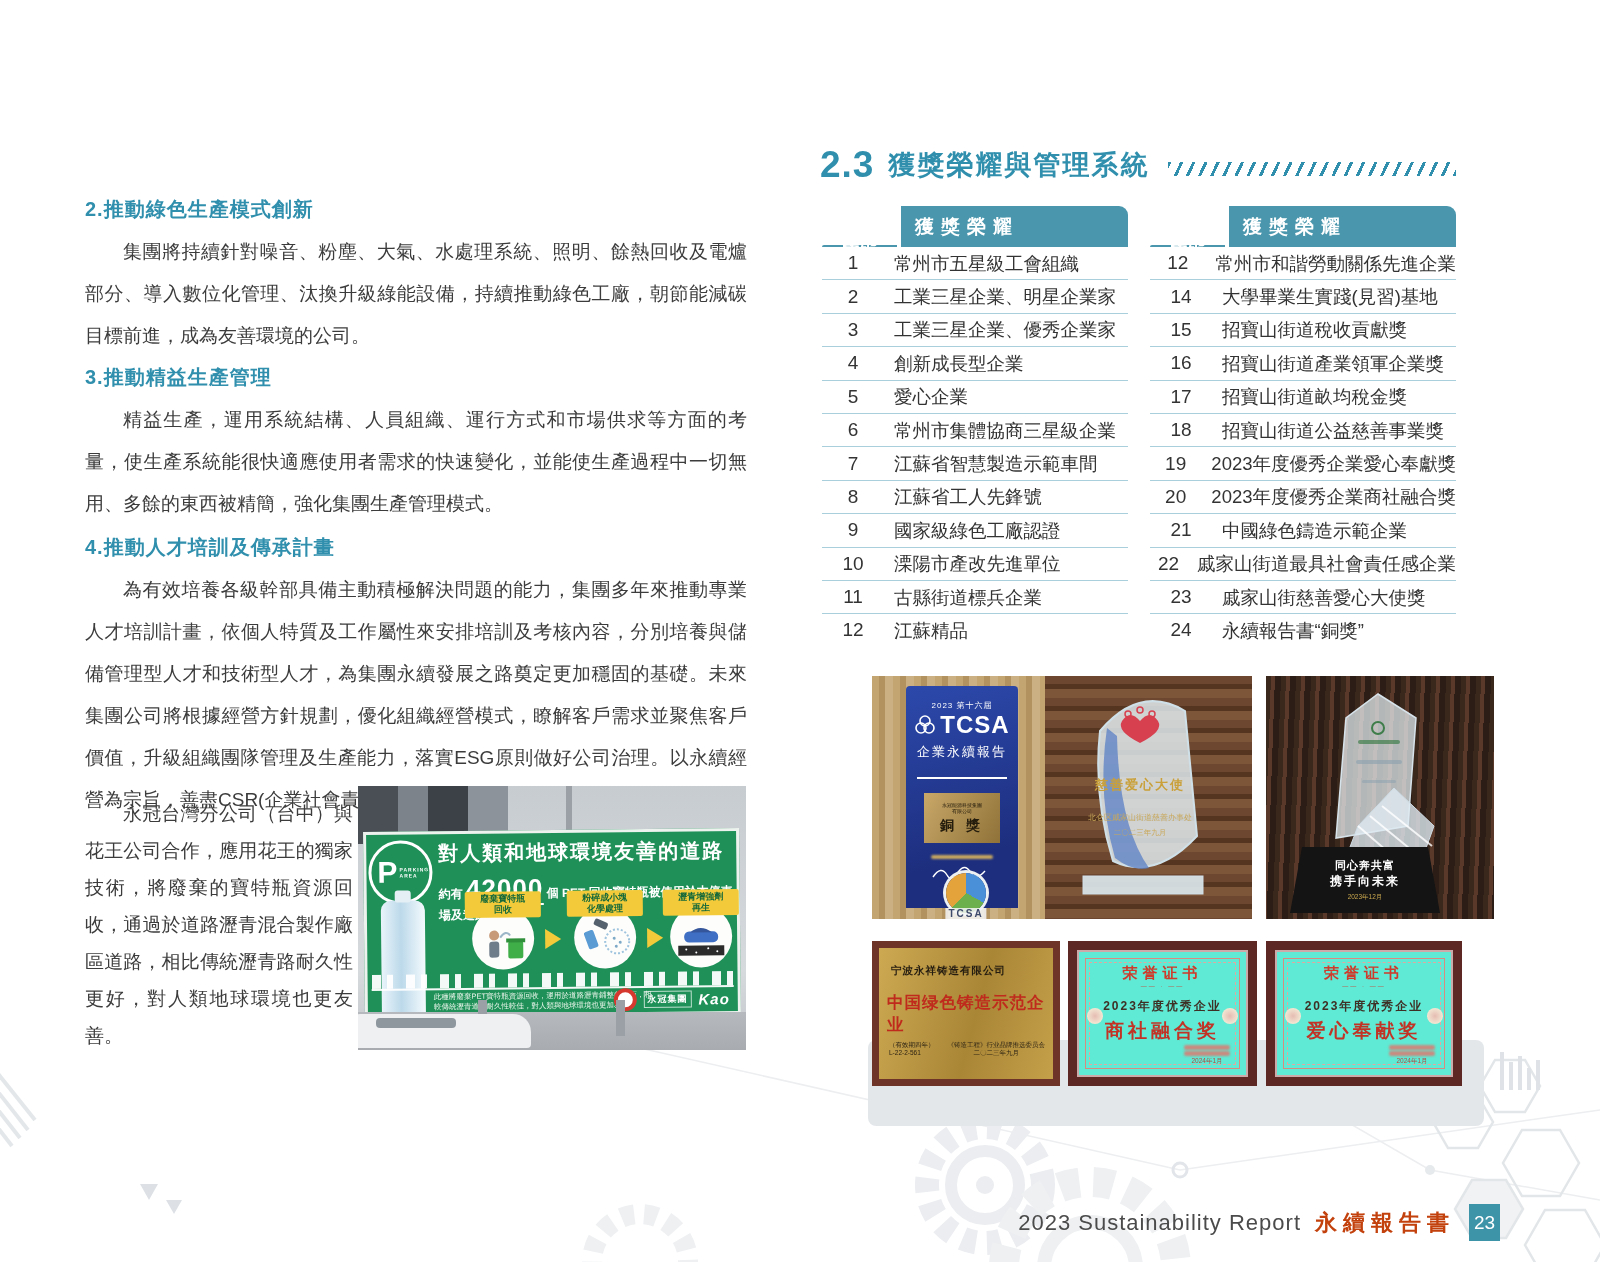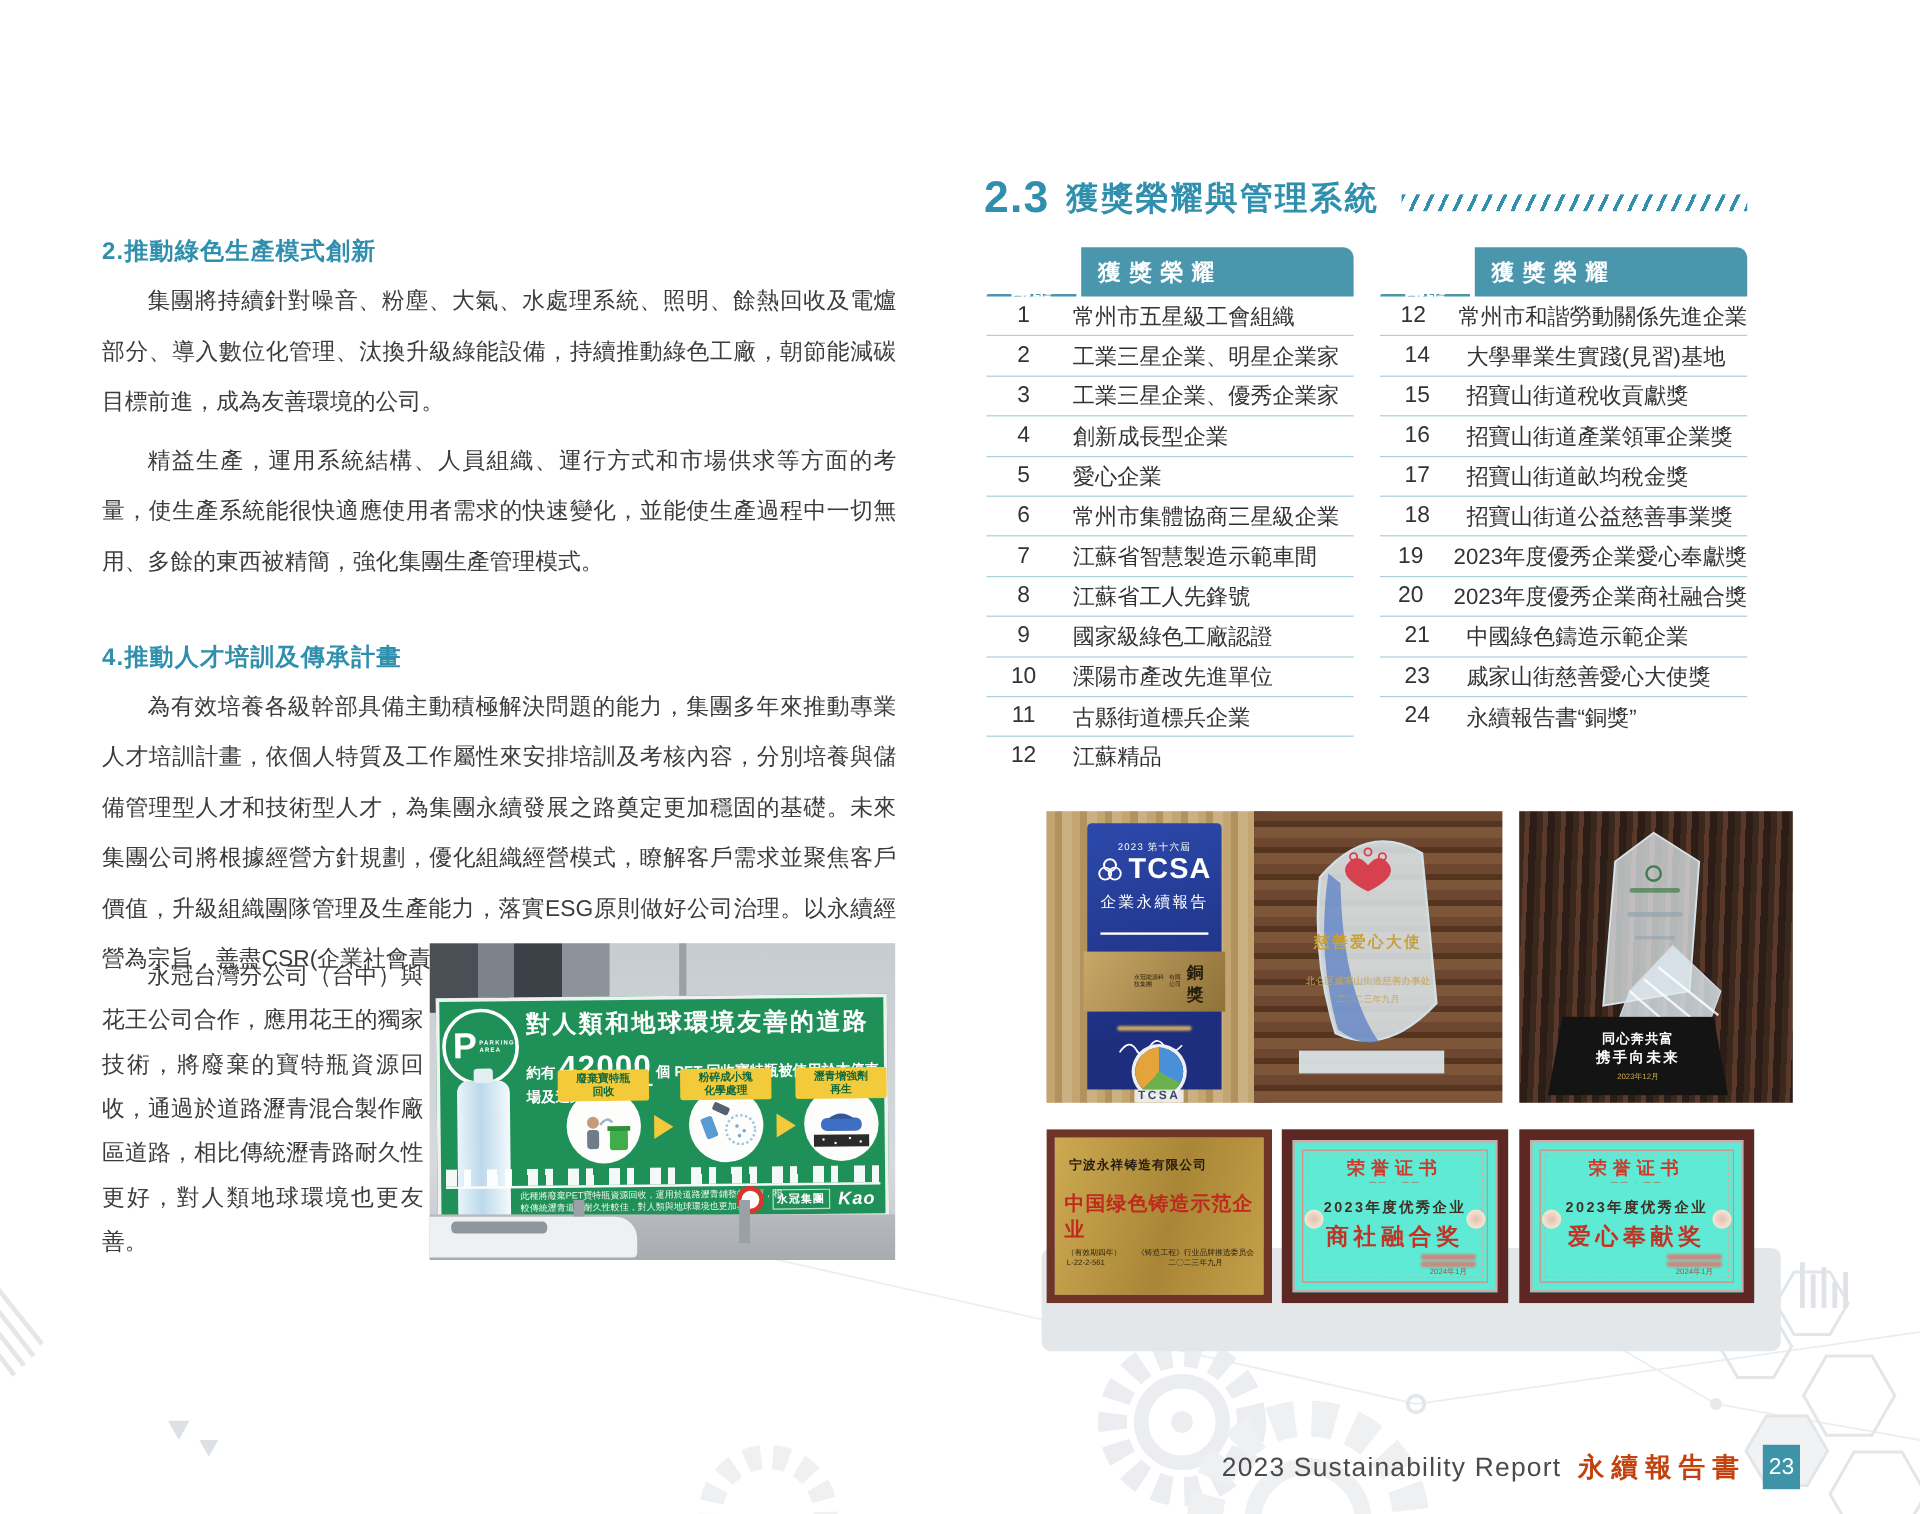--- a/index.html
+++ b/index.html
@@ -67,21 +67,21 @@
   .wood-light{background:repeating-linear-gradient(90deg,#c3a572 0 7px,#b2925e 7px 13px,#cbb083 13px 21px);}
   .wood-mid{background:repeating-linear-gradient(180deg,#6d4730 0 8px,#55351f 8px 13px,#7d5538 13px 22px);}
   .wood-dark{background:repeating-linear-gradient(92deg,#3b281d 0 5px,#5a382a 5px 9px,#2c1e16 9px 15px);padding-left:32px;}
   .tcsa-body{position:absolute;left:34px;top:10px;width:112px;height:222px;
              background:linear-gradient(165deg,#2c49ab,#1d2e7e 75%);border-radius:4px 4px 0 0;
              display:flex;flex-direction:column;align-items:center;color:#fff;}
   .tcsa-top{font-size:8px;margin-top:14px;letter-spacing:1px;}
   .tcsa-brand{font-size:24px;font-weight:bold;letter-spacing:1px;margin-top:0px;}
   .tcsa-sub{font-size:13px;font-weight:normal;letter-spacing:2px;margin-top:4px;border-bottom:2px solid #fff;padding-bottom:16px;}
   .tcsa-plaque{margin-top:14px;width:76px;height:50px;background:linear-gradient(120deg,#c9a869,#8f7238);
-               display:flex;flex-direction:row;align-items:center;justify-content:center;color:#241c0c;padding-left:42px;}
+               display:flex;flex-direction:column;align-items:center;justify-content:center;color:#241c0c;}
   .tcsa-plaque .l{font-size:5px;line-height:6px;}
   .tcsa-plaque .aw{font-size:14px;font-weight:bold;letter-spacing:4px;margin-top:3px;}
   .blurline{background:#caa95f;filter:blur(1px);border-radius:2px;}
   .globe{position:absolute;left:50%;bottom:6px;transform:translateX(-50%);width:40px;height:40px;border-radius:50%;
          background:conic-gradient(#4a90d9 0 33%,#6cb04e 33% 62%,#e5a33c 62% 100%);box-shadow:0 0 0 3px #eef1f2;}
   .globe-label{position:absolute;left:50%;bottom:0px;transform:translateX(-50%);font-size:10px;font-weight:bold;color:#3e4a6b;
                background:rgba(245,246,247,.85);padding:0 3px;letter-spacing:2px;}
   .glass-text-gold{color:#c9a03a;font-weight:bold;text-align:center;}
   .black-base{position:absolute;left:24px;bottom:6px;width:150px;height:66px;background:#141414;
               clip-path:polygon(8% 0,92% 0,100% 100%,0 100%);display:flex;flex-direction:column;align-items:center;justify-content:center;color:#fff;}
@@ -160,20 +160,21 @@
       <polygon points="140,184 158,184 149,200"></polygon>
       <polygon points="166,200 182,200 174,214"></polygon>
     </g>
   </svg>
 
   <div class="sec" style="top:196px;">
     <div class="sec-heading">2.推動綠色生產模式創新</div>
     <p class="sec-body">集團將持續針對噪音、粉塵、大氣、水處理系統、照明、餘熱回收及電爐部分、導入數位化管理、汰換升級綠能設備，持續推動綠色工廠，朝節能減碳目標前進，成為友善環境的公司。</p>
   </div>
   <div class="sec" style="top:364px;">
+    <div class="sec-heading">3.推動精益生產管理</div>
     <p class="sec-body">精益生產，運用系統結構、人員組織、運行方式和市場供求等方面的考量，使生產系統能很快適應使用者需求的快速變化，並能使生產過程中一切無用、多餘的東西被精簡，強化集團生產管理模式。</p>
   </div>
   <div class="sec" style="top:534px;">
     <div class="sec-heading">4.推動人才培訓及傳承計畫</div>
     <p class="sec-body">為有效培養各級幹部具備主動積極解決問題的能力，集團多年來推動專業人才培訓計畫，依個人特質及工作屬性來安排培訓及考核內容，分別培養與儲備管理型人才和技術型人才，為集團永續發展之路奠定更加穩固的基礎。未來集團公司將根據經營方針規劃，優化組織經營模式，瞭解客戶需求並聚焦客戶價值，升級組織團隊管理及生產能力，落實ESG原則做好公司治理。以永續經營為宗旨，善盡CSR(企業社會責任)，持續為相關方創造更大價值。</p>
   </div>
 
   <div class="kao-par">永冠台灣分公司（台中）與花王公司合作，應用花王的獨家技術，將廢棄的寶特瓶資源回收，通過於道路瀝青混合製作廠區道路，相比傳統瀝青路耐久性更好，對人類地球環境也更友善。</div>
 
   <div class="photo banner-photo">
@@ -345,20 +346,24 @@
         <div class="no">19</div>
         <div class="nm">2023年度優秀企業愛心奉獻獎</div>
       </div>
     <div class="award-row">
         <div class="no">20</div>
         <div class="nm">2023年度優秀企業商社融合獎</div>
       </div>
     <div class="award-row">
         <div class="no">21</div>
         <div class="nm">中國綠色鑄造示範企業</div>
+      </div>
+    <div class="award-row">
+        <div class="no">22</div>
+        <div class="nm">戚家山街道最具社會責任感企業</div>
       </div>
     <div class="award-row">
         <div class="no">23</div>
         <div class="nm">戚家山街慈善愛心大使獎</div>
       </div>
     <div class="award-row">
         <div class="no">24</div>
         <div class="nm">永續報告書“銅獎”</div>
       </div>
   </div>

